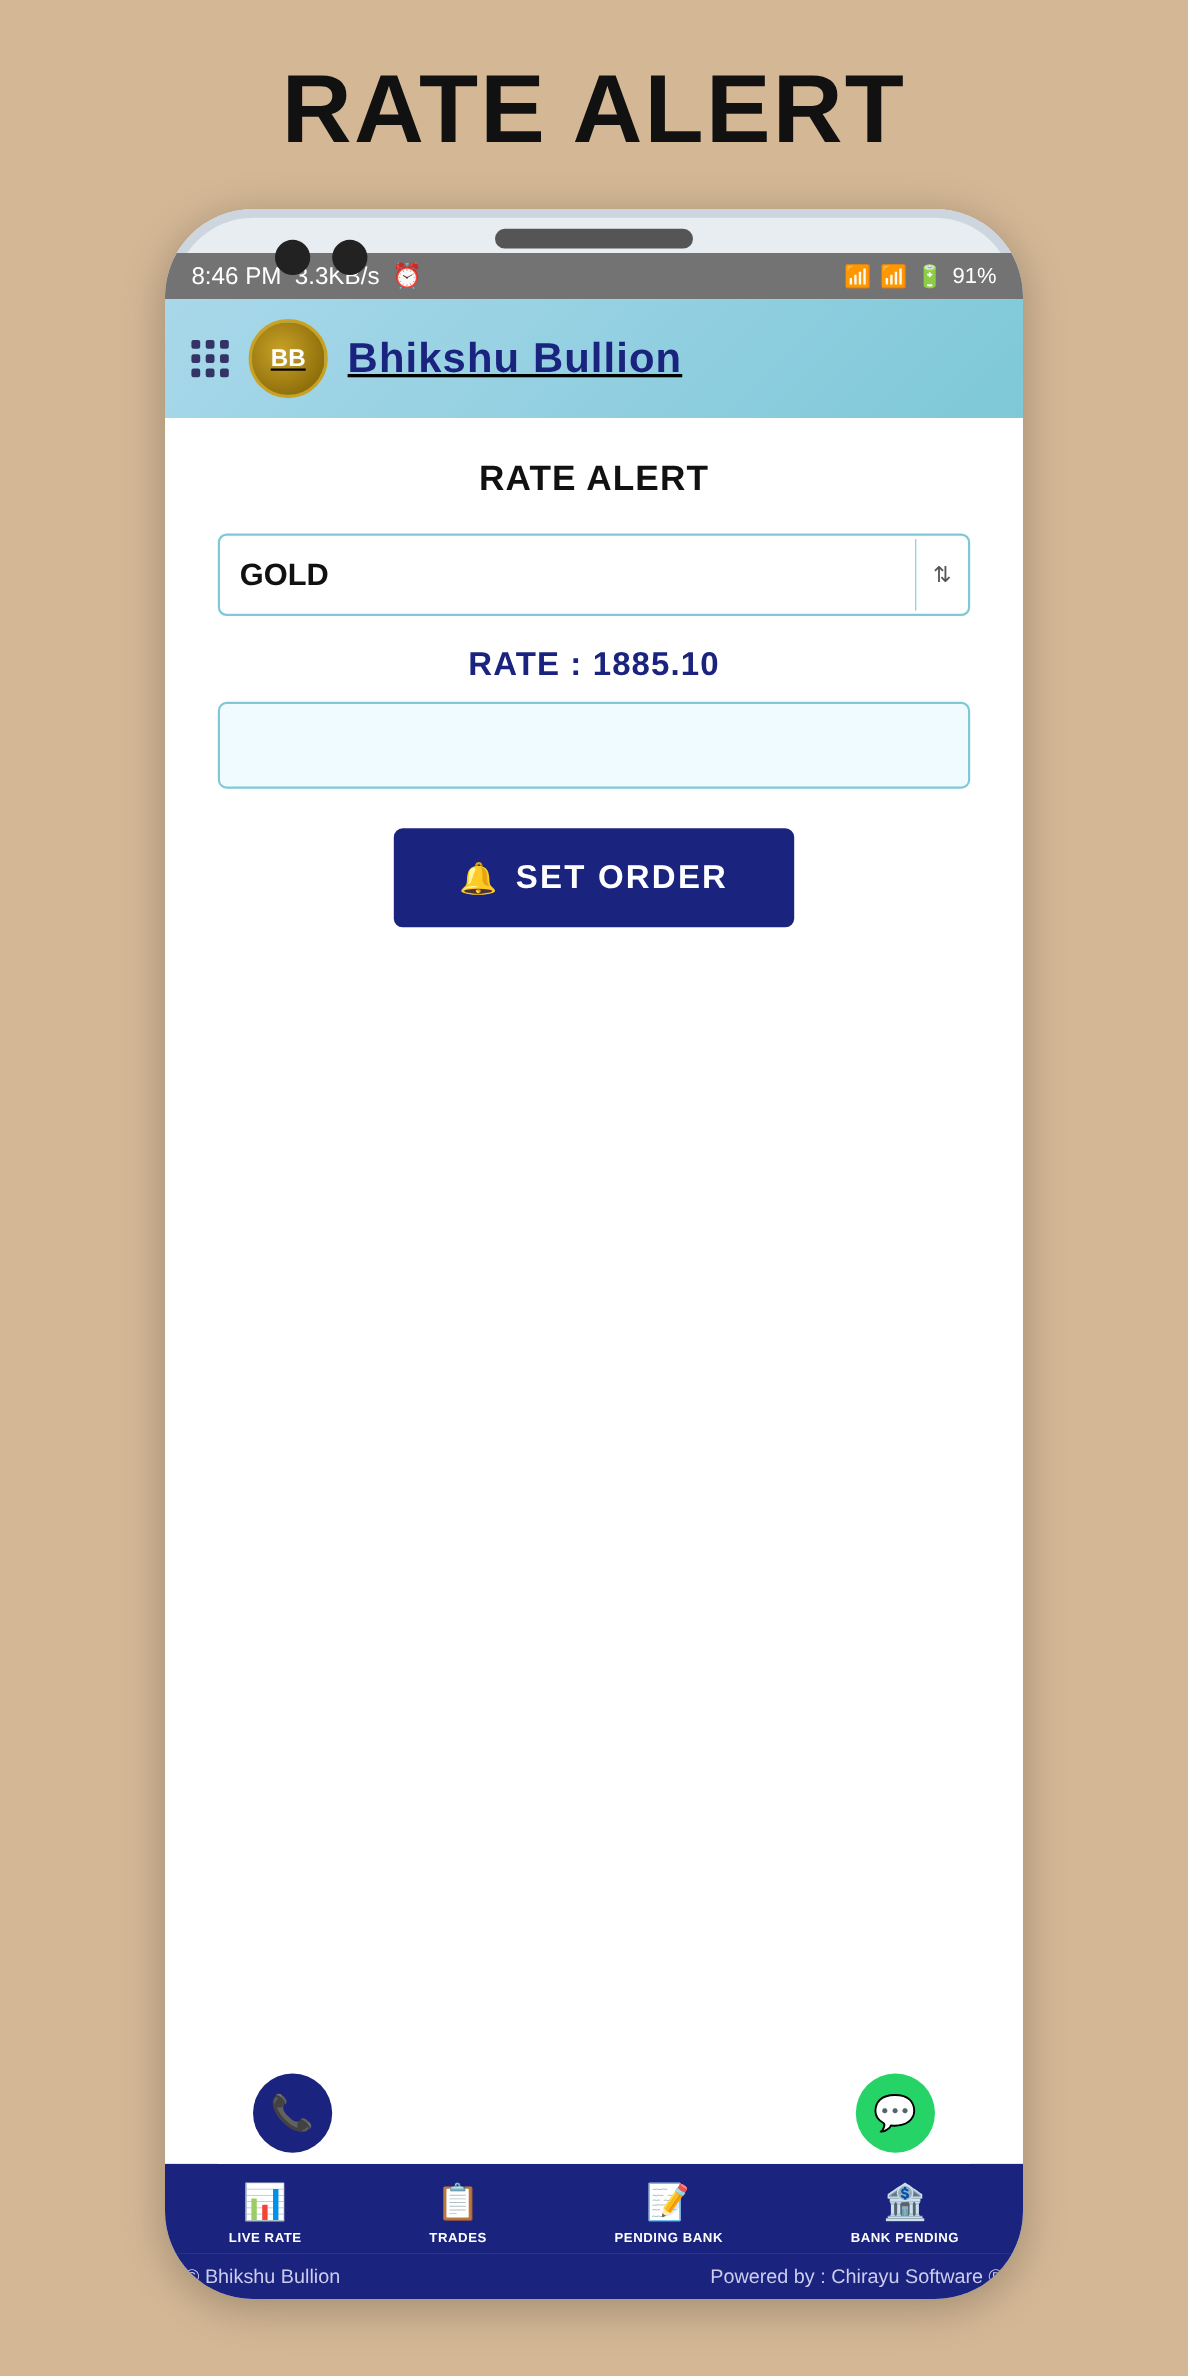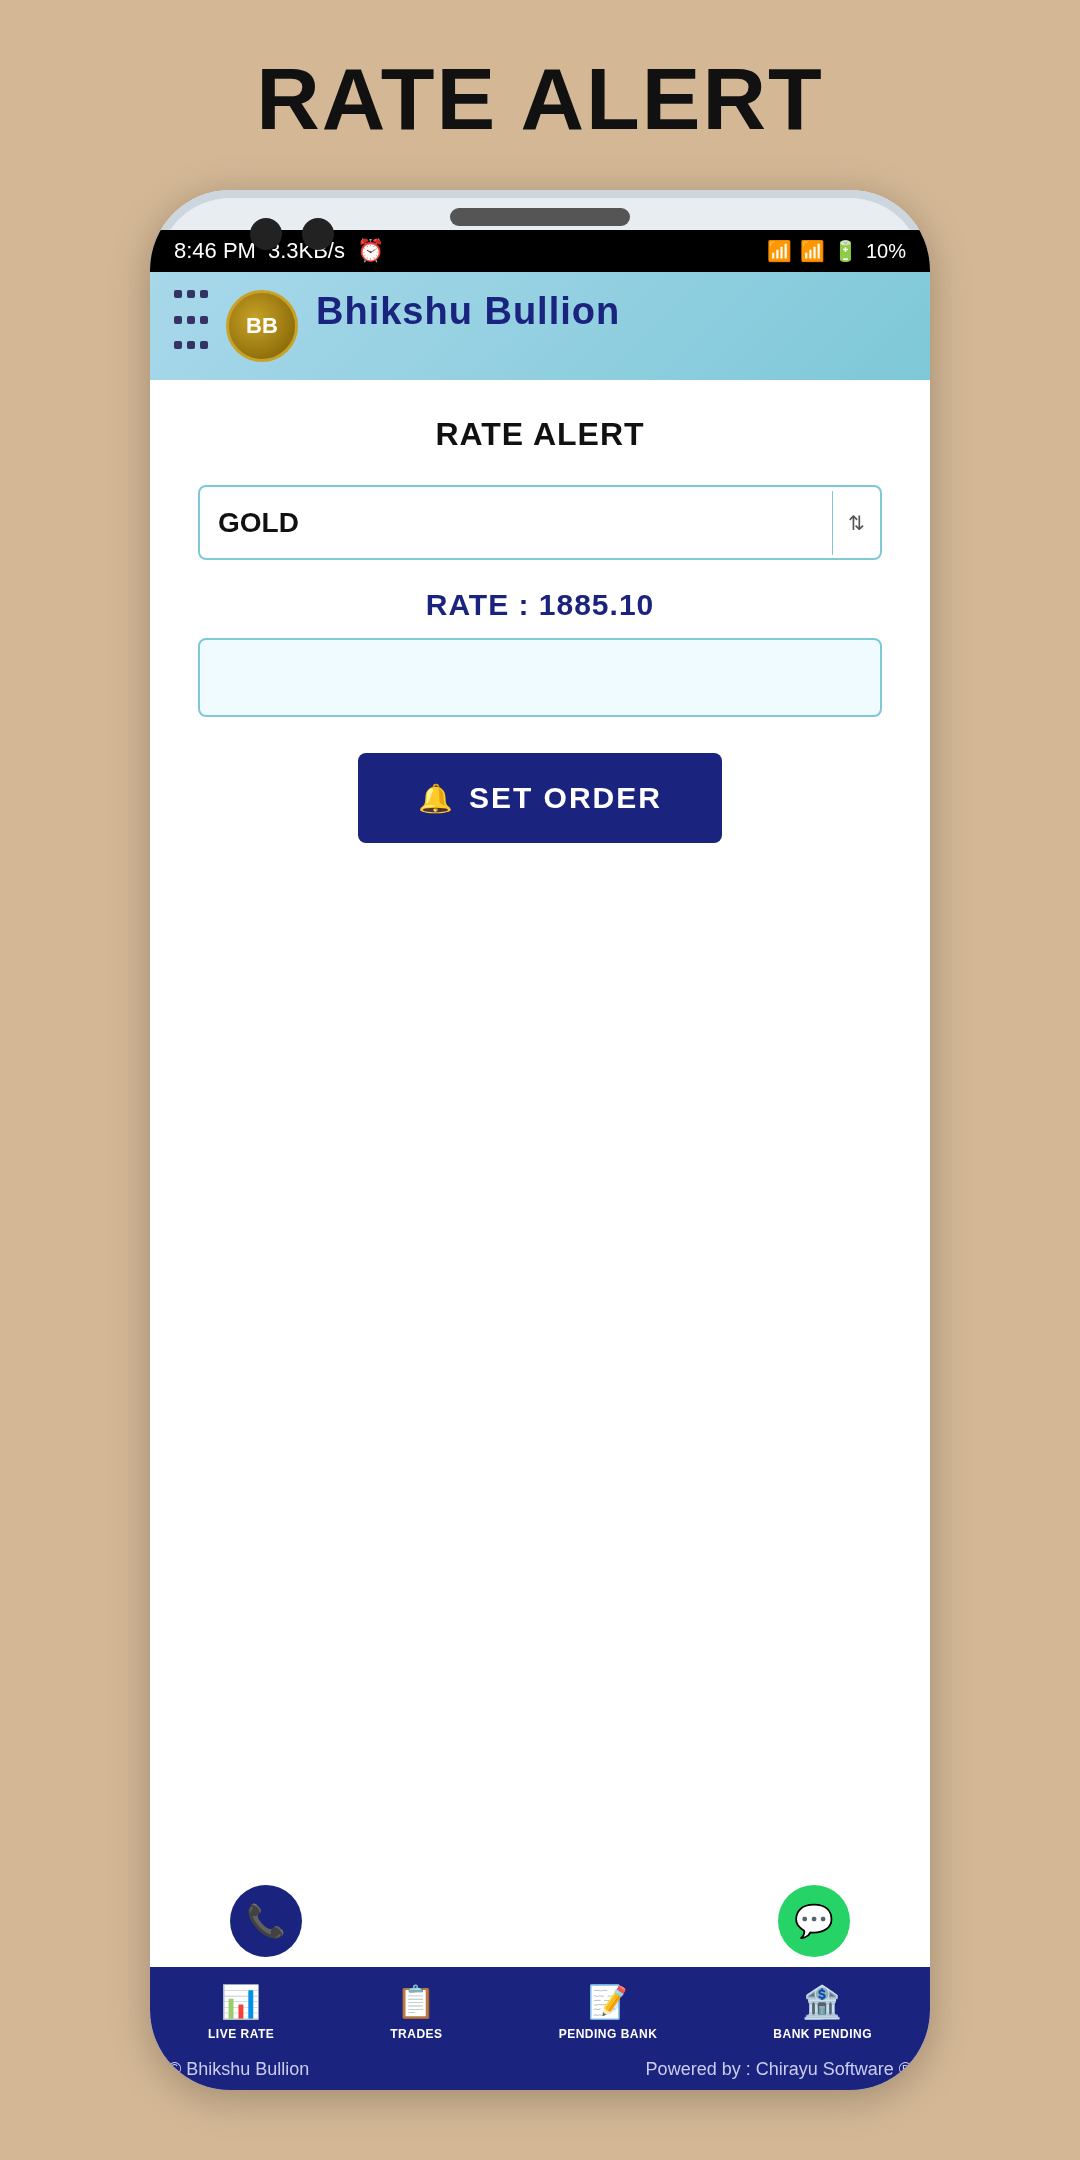--- a/index.html
+++ b/index.html
@@ -61,38 +61,40 @@
       background: #222;
       border-radius: 50%;
       position: absolute;
     }
     .phone-camera-left { left: 100px; top: 28px; }
     .phone-camera-right { left: 152px; top: 28px; }
 
     
     .status-bar {
       width: 100%;
-      background: #000000;
+      background: #737373;
       color: #fff;
       font-size: 22px;
       padding: 8px 24px;
       display: flex;
       justify-content: space-between;
       align-items: center;
     }
     .status-left { display: flex; gap: 12px; align-items: center; }
     .status-right { display: flex; gap: 8px; align-items: center; font-size: 20px; }
 
     
     .app-header {
       width: 100%;
       background: linear-gradient(135deg, #a8d8ea, #7ec8d8);
       padding: 18px 24px;
       display: flex;
+      align-items: center;
       gap: 18px;
+      text-decoration: underline;
     }
     .header-menu-icon {
       display: grid;
       grid-template-columns: repeat(3, 8px);
       gap: 5px;
     }
     .header-menu-icon span {
       width: 8px; height: 8px;
       background: #336;
       border-radius: 2px;
@@ -308,21 +310,21 @@
   <div class="status-bar">
     <div class="status-left">
       <span>8:46 PM</span>
       <span>3.3KB/s</span>
       <span>⏰</span>
     </div>
     <div class="status-right">
       <span>📶</span>
       <span>📶</span>
       <span>🔋</span>
-      <span>10%</span>
+      <span>91%</span>
     </div>
   </div>
 
   <div class="app-header">
     <div class="header-menu-icon">
       <span></span>
         <span></span>
         <span></span>
       <span></span>
         <span></span>

